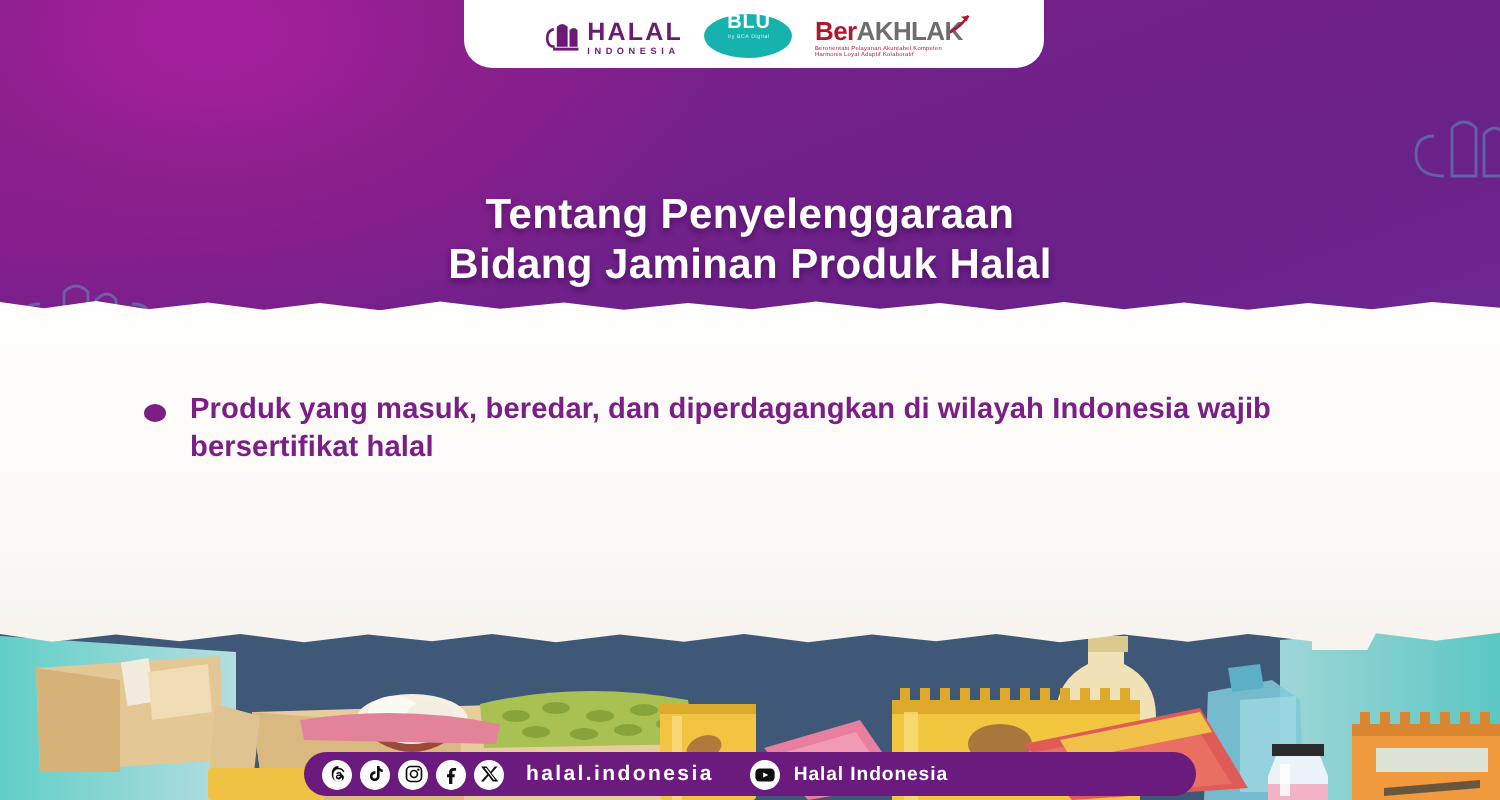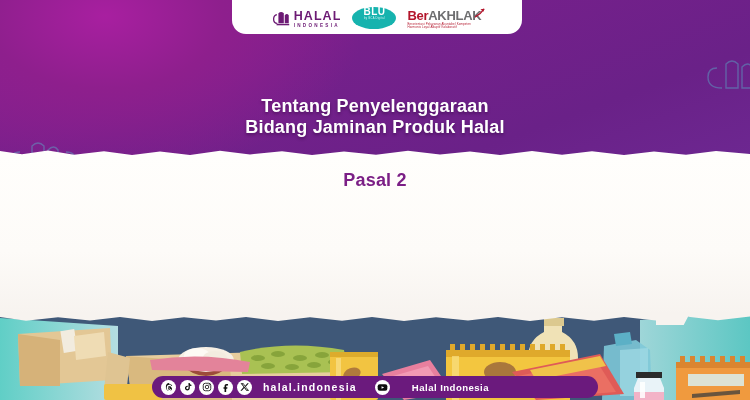--- a/index.html
+++ b/index.html
@@ -90,21 +90,21 @@
   }
   #banner-title {
     position:absolute; inset:0;
     display:flex; align-items:center; justify-content:center;
     font-size:25px; font-weight:bold; color:#7b1f86;
     letter-spacing:.4px;
   }
   #subtitle {
     position:absolute; top:96px; left:0; width:750px;
     text-align:center; z-index:20;
-    color:#ffffff; font-weight:bold; font-size:18px;
+    color:#ffffff; font-weight:bold; font-size:21px;
     line-height:1.18; letter-spacing:.2px;
     text-shadow:0 2px 3px rgba(45,0,55,.45);
   }
 
   
   #sheet {
     position:absolute; left:0; top:155px; width:750px; height:160px;
     background:linear-gradient(180deg,#fffefc 0%,#fdfbf8 60%,#f7f3ef 100%);
     z-index:15;
   }
@@ -154,21 +154,21 @@
   .sicon {
     width:15px; height:15px; border-radius:50%;
     background:#ffffff; flex:none;
     display:flex; align-items:center; justify-content:center;
   }
   .sicon svg { width:10px; height:10px; display:block; }
   #handle {
     color:#ffffff; font-size:10.5px; font-weight:bold;
     letter-spacing:1.2px; margin-left:7px; white-space:nowrap;
   }
-  .yt-wrap { display:flex; align-items:center; gap:22px; margin-left:14px; }
+  .yt-wrap { display:flex; align-items:center; gap:7px; margin-left:14px; }
   .yt-badge {
     width:15px; height:15px; border-radius:50%;
     background:#ffffff; flex:none;
     display:flex; align-items:center; justify-content:center;
   }
   #ytname {
     color:#ffffff; font-size:9.6px; font-weight:bold;
     letter-spacing:.45px; white-space:nowrap;
   }
 </style>
@@ -257,23 +257,26 @@
   </div>
 
 
   <div id="subtitle">
     <div>Tentang Penyelenggaraan</div>
     <div>Bidang Jaminan Produk Halal</div>
   </div>
 
   <div id="sheet"></div>
 
-  <div id="pasal">Pasal 2</div>
 
   <div id="bullets">
+    <div class="bullet">
+      <span class="dot"></span>
+      <span class="btext">Produk yang masuk, beredar, dan diperdagangkan di wilayah Indonesia wajib bersertifikat halal</span>
+    </div>
   </div>
 
   <div id="illus">
     <svg viewBox="0 0 750 100" preserveAspectRatio="none">
       <defs>
         <linearGradient id="tealg" x1="0" y1="0" x2="1" y2="0">
           <stop offset="0" stop-color="#63d9cd"></stop>
             <stop offset="1" stop-color="#bfe9ea"></stop>
         </linearGradient>
         <linearGradient id="tealr" x1="0" y1="0" x2="1" y2="0">

